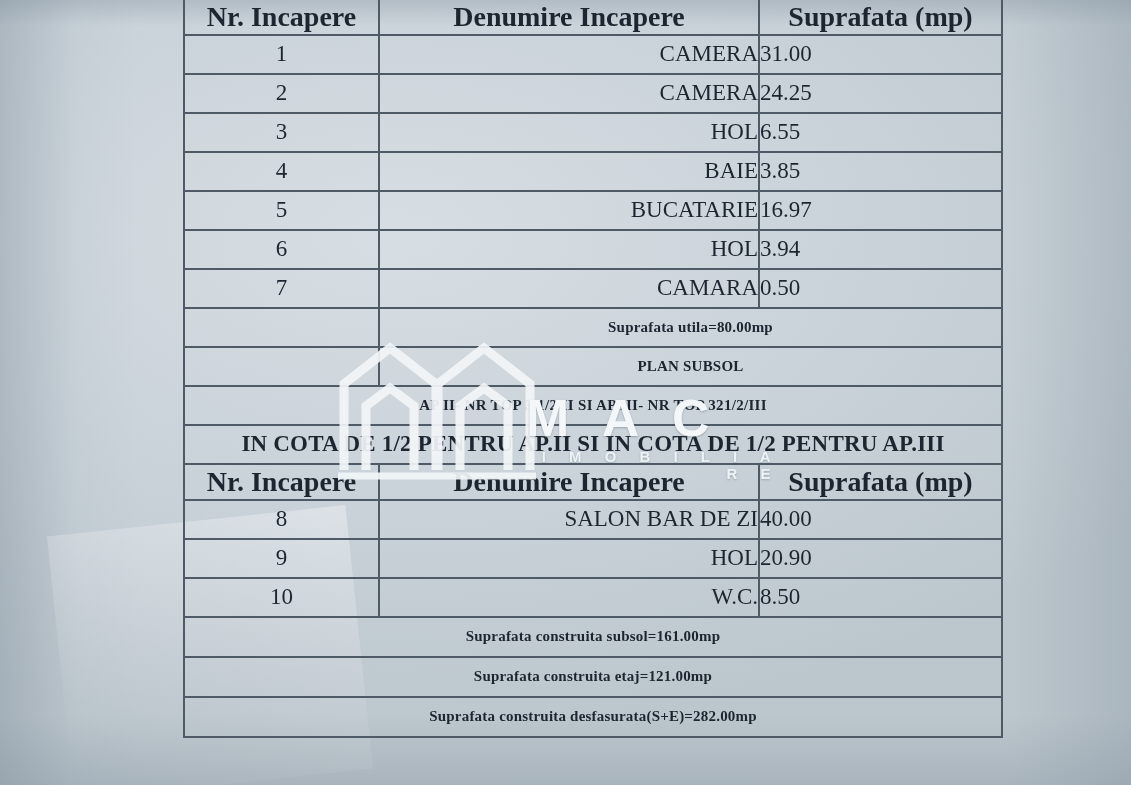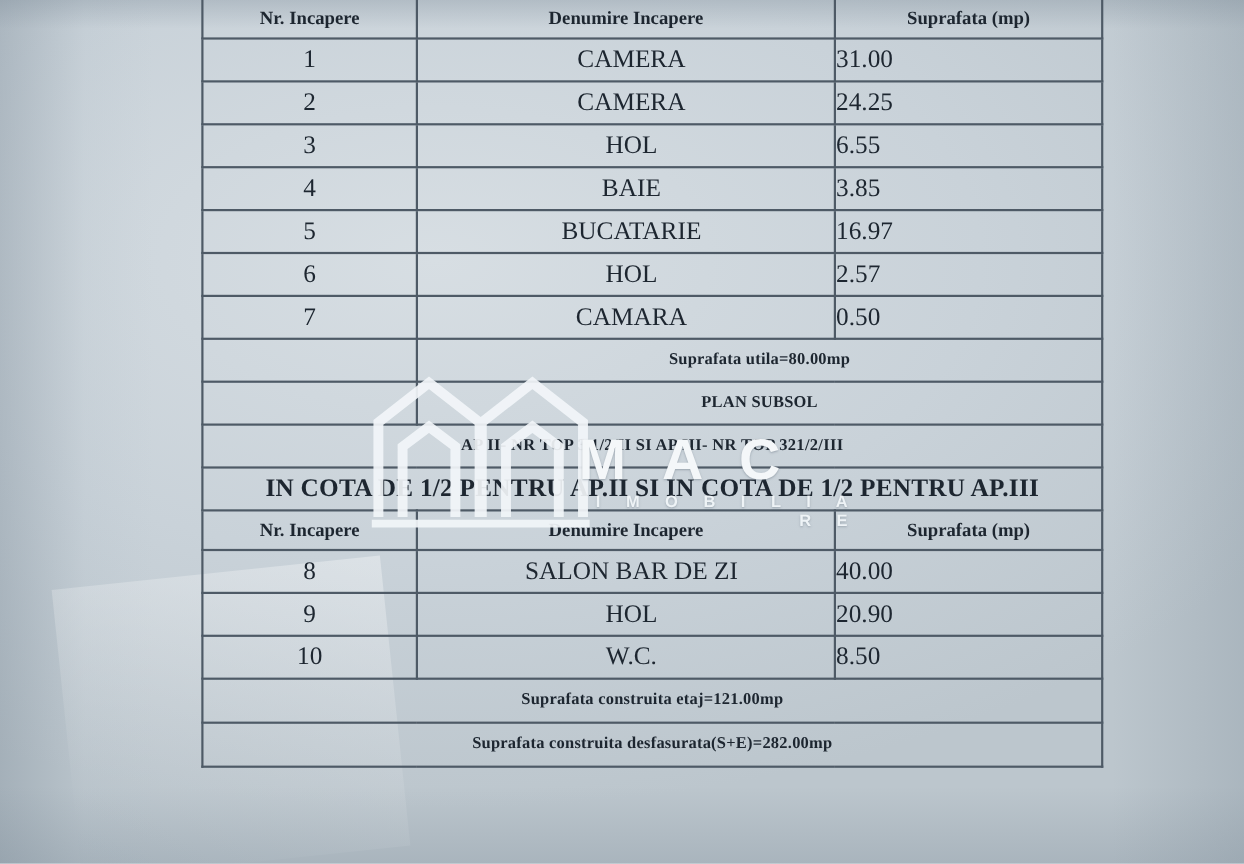--- a/index.html
+++ b/index.html
@@ -72,28 +72,28 @@
     height: 37px;
     color: #1d2630;
     font-size: 23px;
     line-height: 1.05;
     font-family: "Liberation Serif", serif;
     background: transparent;
   }
   th {
     font-weight: bold;
     text-align: center;
-    font-size: 17px;
+    font-size: 28px;
   }
   td.num {
     text-align: center;
     font-weight: normal;
   }
   td.den {
-    text-align: center;
+    text-align: right;
     padding-left: 10px;
   }
   td.sup {
     text-align: left;
   }
   tr.hdr td, tr.hdr th { height: 34px; }
 
   
   td.full {
     text-align: center;
@@ -191,21 +191,21 @@
           <td class="sup">3.85</td>
         </tr>
         <tr>
           <td class="num">5</td>
           <td class="den">BUCATARIE</td>
           <td class="sup">16.97</td>
         </tr>
         <tr>
           <td class="num">6</td>
           <td class="den">HOL</td>
-          <td class="sup">2.57</td>
+          <td class="sup">3.94</td>
         </tr>
         <tr>
           <td class="num">7</td>
           <td class="den">CAMARA</td>
           <td class="sup">0.50</td>
         </tr>
 
         <tr>
           <td class="blank"></td>
           <td class="full" colspan="2">Suprafata utila=80.00mp</td>
@@ -239,20 +239,23 @@
           <td class="den">HOL</td>
           <td class="sup">20.90</td>
         </tr>
         <tr>
           <td class="num">10</td>
           <td class="den">W.C.</td>
           <td class="sup">8.50</td>
         </tr>
 
 
+        <tr class="tall">
+          <td class="full" colspan="3">Suprafata construita subsol=161.00mp</td>
+        </tr>
         <tr class="tall">
           <td class="full" colspan="3">Suprafata construita etaj=121.00mp</td>
         </tr>
         <tr class="tall">
           <td class="full" colspan="3">Suprafata construita desfasurata(S+E)=282.00mp</td>
         </tr>
       </tbody>
     </table>
   </div>
 

